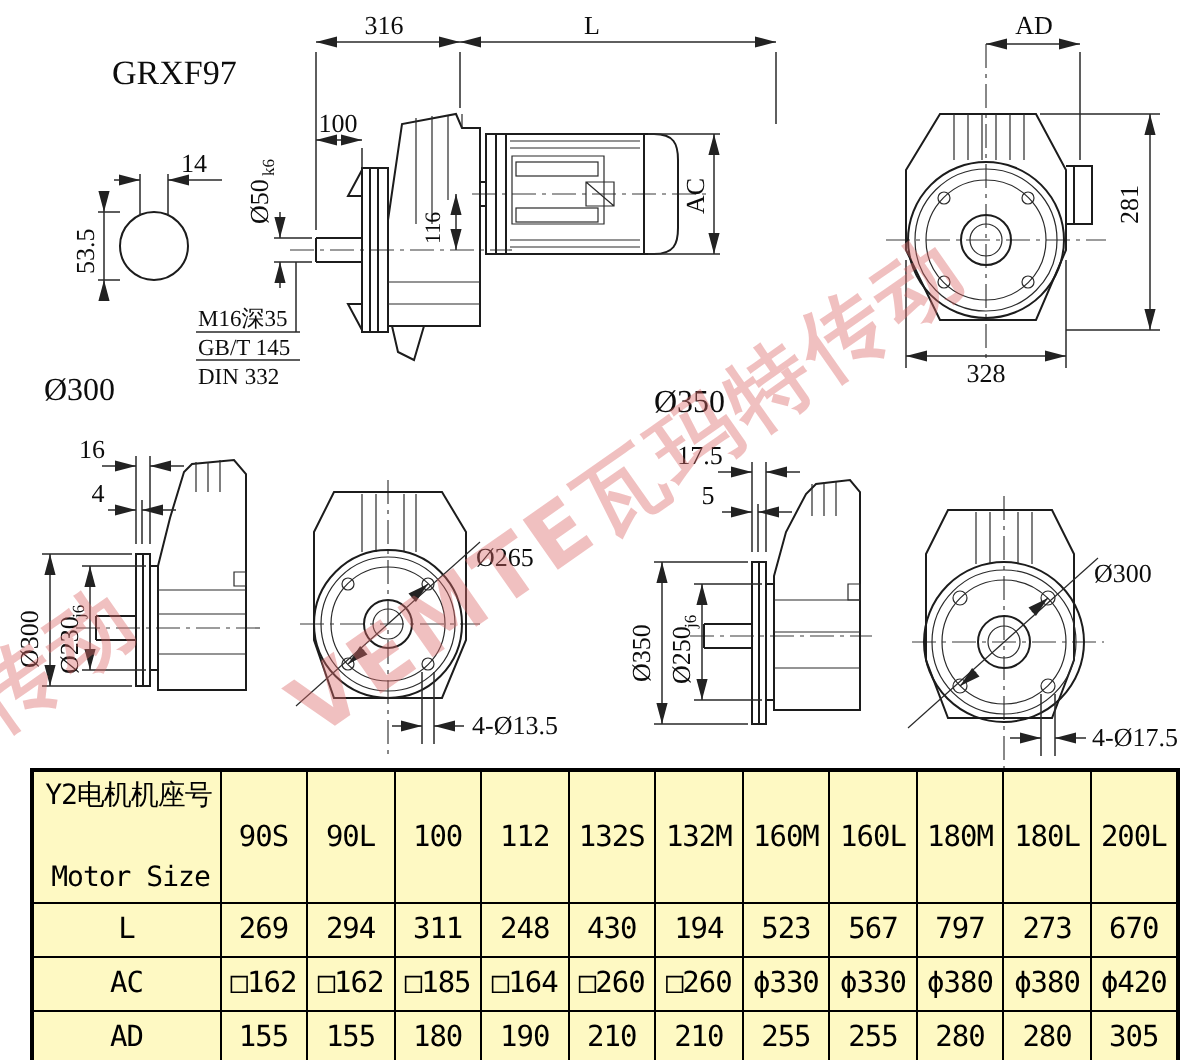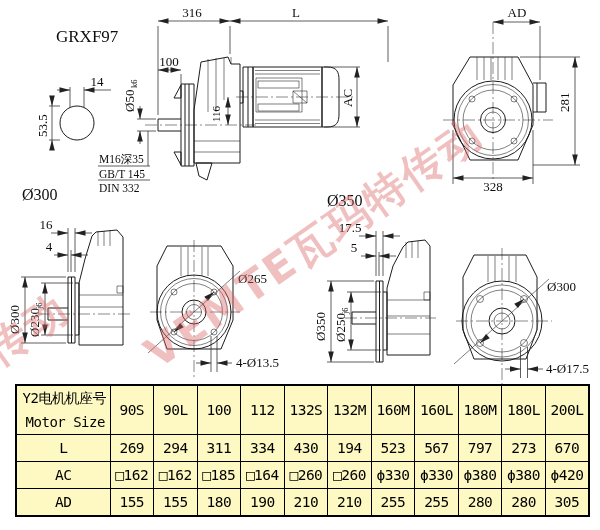--- a/index.html
+++ b/index.html
@@ -24,21 +24,21 @@
   table.sizes{position:absolute;left:15px;top:384px;width:575px;border-collapse:collapse;
       table-layout:fixed;background:#fef9c3;z-index:10;border:2px solid #000;padding-left:20px;}
   table.sizes td{border:1.5px solid #000;text-align:center;padding:0;overflow:hidden;
       white-space:nowrap;font-family:"DejaVu Sans Mono",monospace;font-size:14.5px;
       letter-spacing:-0.5px;color:#000;}
   tr.r-head{height:57px;}
   table.sizes tr{height:27px;}
   td.c-first{width:94px;}
   td.c-head{text-align:left;vertical-align:middle;}
   .hd-cn{font-size:14px;line-height:24px;padding-left:2px;}
-  .hd-en{font-size:14px;line-height:24px;padding-left:4px;}
+  .hd-en{font-size:14px;line-height:24px;padding-left:4px;margin-top:17px;}
 </style>
 </head>
 <body>
 
 
 
 <svg width="600" height="385" viewBox="0 0 600 385">
   <defs>
     <marker id="arr" viewBox="0 0 12 8" refX="11.5" refY="4" markerWidth="12" markerHeight="8" orient="auto-start-reverse" markerUnits="userSpaceOnUse">
       <path d="M1,1.2 L11.5,4 L1,6.8 Z" fill="#222"></path>
@@ -284,21 +284,21 @@
         <td>160L</td>
         <td>180M</td>
         <td>180L</td>
         <td>200L</td>
       </tr>
       <tr>
         <td class="c-first">L</td>
         <td>269</td>
         <td>294</td>
         <td>311</td>
-        <td>334</td>
+        <td>248</td>
         <td>430</td>
         <td>194</td>
         <td>523</td>
         <td>567</td>
         <td>797</td>
         <td>273</td>
         <td>670</td>
       </tr>
       <tr>
         <td class="c-first">AC</td>

